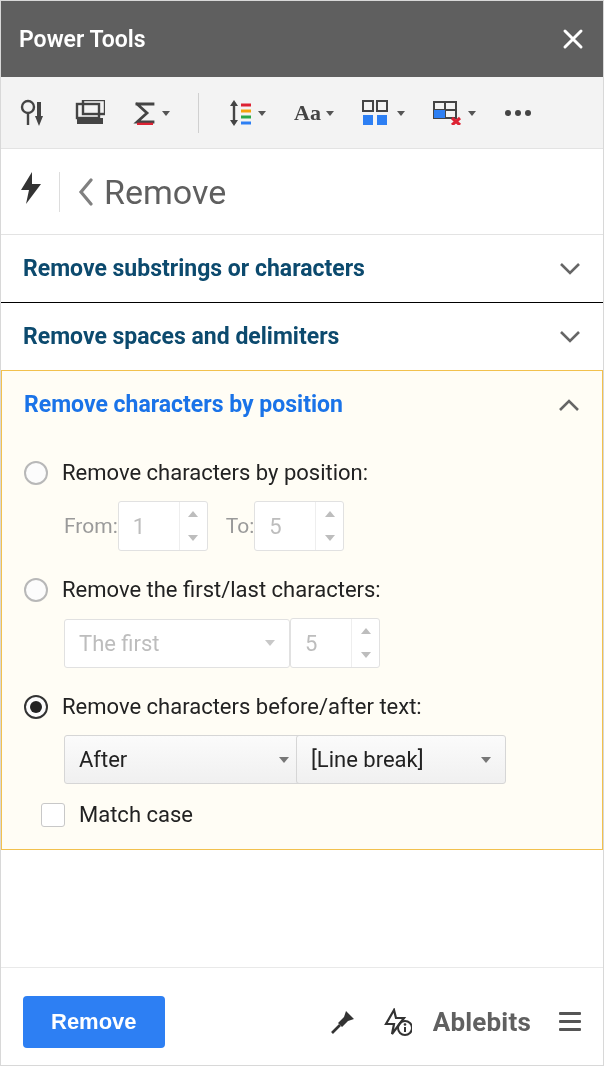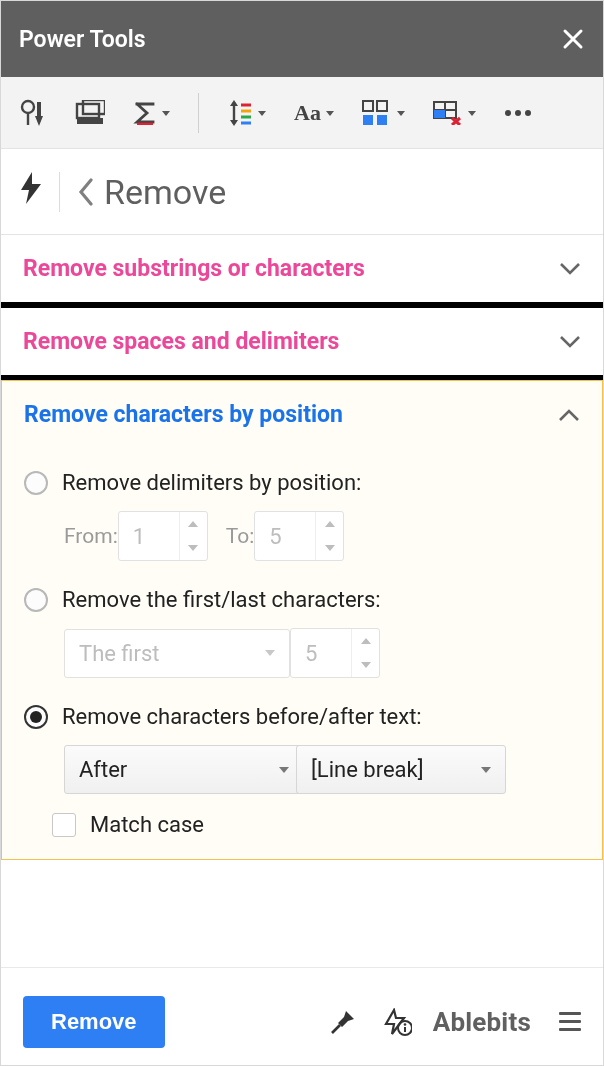--- a/index.html
+++ b/index.html
@@ -82,23 +82,23 @@
     font-size: 34px; color: #5f5f5f;
     cursor: pointer;
   }
   .section-header {
     display: flex;
     align-items: center;
     justify-content: space-between;
     padding: 20px 22px;
     font-size: 23px;
     font-weight: 700;
-    color: #ec4899;
+    color: #0c4a6e;
     cursor: pointer;
-    border-bottom: 6px solid #000000;
+    border-bottom: 1px solid #000000;
     background: #fff;
   }
   .section-header .chev { color: #555; }
   .chev svg { display:block; }
   .section.active {
     border: 1px solid #f2c14e;
     background: #fffdf5;
     margin: -1px 0 0 0;
   }
   .section.active .section-header {
@@ -358,21 +358,21 @@
       <span class="chev">
         <svg width="22" height="14" viewBox="0 0 22 14">
             <path d="M2 12 L11 3 L20 12" fill="none" stroke="#666" stroke-width="2.6"></path>
           </svg>
       </span>
     </div>
     <div class="section-body">
 
       <div class="option-row">
         <span class="radio"></span>
-        <span>Remove delimiters by position:</span>
+        <span>Remove characters by position:</span>
       </div>
       <div class="controls-row">
         <span>From:</span>
         <span class="num-input disabled">
           <span class="val">1</span>
           <span class="steps">
               <span>
                 <i class="tri-up"></i>
               </span>
               <span>
@@ -425,21 +425,21 @@
         <span class="select enabled" style="min-width:240px">
           <span>After</span>
           <i class="tri-down"></i>
         </span>
         <span class="select enabled" style="min-width:210px;margin-left:-8px">
           <span>[Line break]</span>
           <i class="tri-down"></i>
         </span>
       </div>
 
-      <div class="option-row" style="margin-top:18px;margin-left:28px">
+      <div class="option-row" style="margin-top:18px;margin-left:17px">
         <span class="checkbox"></span>
         <span>Match case</span>
       </div>
 
     </div>
   </div>
 
   <div class="footer">
     <button class="btn-primary">Remove</button>
     <span class="spacer"></span>

